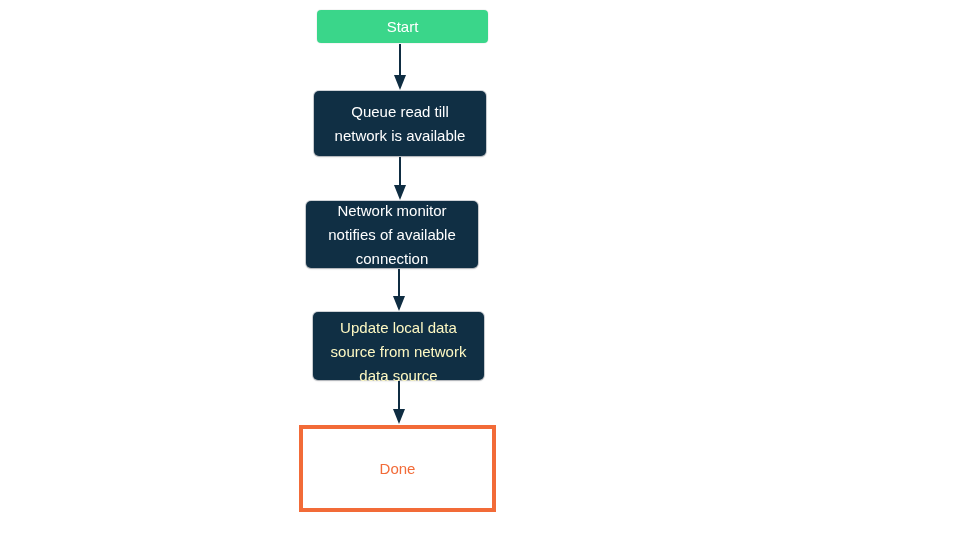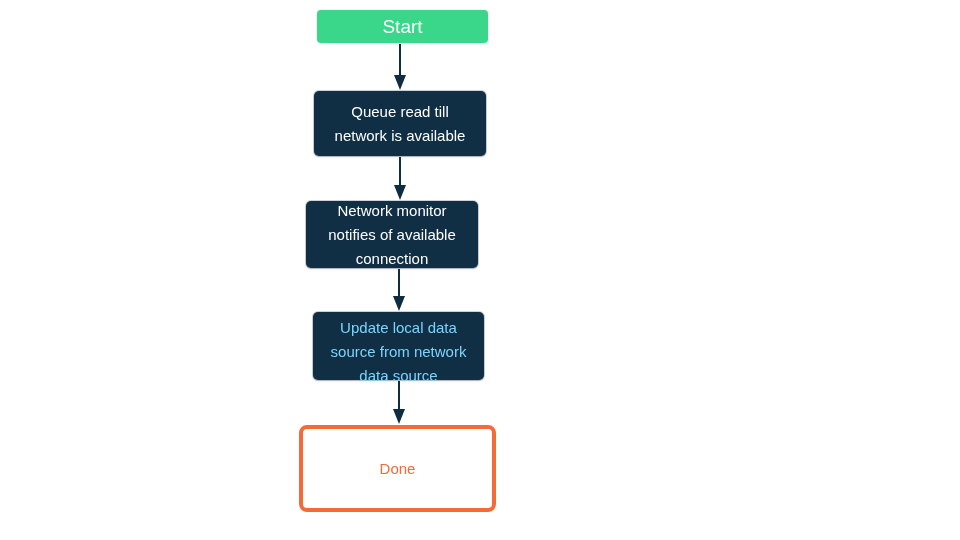--- a/index.html
+++ b/index.html
@@ -38,41 +38,41 @@
   }
 
   
   .node-start {
     background: #3ad68a;
     border-radius: 4px;
     box-shadow: 0 0 0 1px rgba(0,0,0,0.04);
   }
   .node-start .node-label {
     color: #ffffff;
-    font-size: 19px;
+    font-size: 15px;
     line-height: 19px;
   }
 
   
   .node-process {
     background: #102f44;
     border-radius: 5px;
     box-shadow: 0 1px 2px rgba(0,0,0,0.18), 0 0 0 1px rgba(150,160,170,0.45);
   }
   .node-process .node-label {
     color: #ffffff;
     font-size: 15px;
     line-height: 24px;
   }
 
   
   .node-done {
     background: #ffffff;
     border: 4px solid #f26b38;
-    border-radius: 8px;
+    border-radius: 0;
   }
   .node-done .node-label {
     color: #f26b38;
     font-size: 15px;
     line-height: 19px;
   }
 
   
   .edge {
     position: absolute;
@@ -116,21 +116,21 @@
 notifies of available
 connection</span>
   </div>
 
   <svg class="edge" width="16" height="42" viewBox="0 0 16 42" style="left: 391px; top: 269px; height: 42px;">
     <line class="edge-line" x1="8" y1="0" x2="8" y2="30" style="stroke: rgb(15, 45, 66);"></line>
     <polygon class="edge-head" points="8,42 2,27 14,27" style="fill: rgb(15, 45, 66);"></polygon>
   </svg>
 
   <div class="node node-process" style="left: 313px; top: 312px; width: 171px; height: 68px; background: rgb(16, 47, 68);">
-    <span class="node-label" style="color: #7dd3fc; margin-top: 12px;">Update local data
+    <span class="node-label" style="color: #fef9c3; margin-top: 12px;">Update local data
 source from network
 data source</span>
   </div>
 
   <svg class="edge" width="16" height="43" viewBox="0 0 16 43" style="left: 391px; top: 381px; height: 43px;">
     <line class="edge-line" x1="8" y1="0" x2="8" y2="31" style="stroke: rgb(15, 45, 66);"></line>
     <polygon class="edge-head" points="8,43 2,28 14,28" style="fill: rgb(15, 45, 66);"></polygon>
   </svg>
 
   <div class="node node-done" style="left: 299px; top: 425px; width: 197px; height: 87px; background: rgb(255, 255, 255); border-color: rgb(242, 107, 56);">

